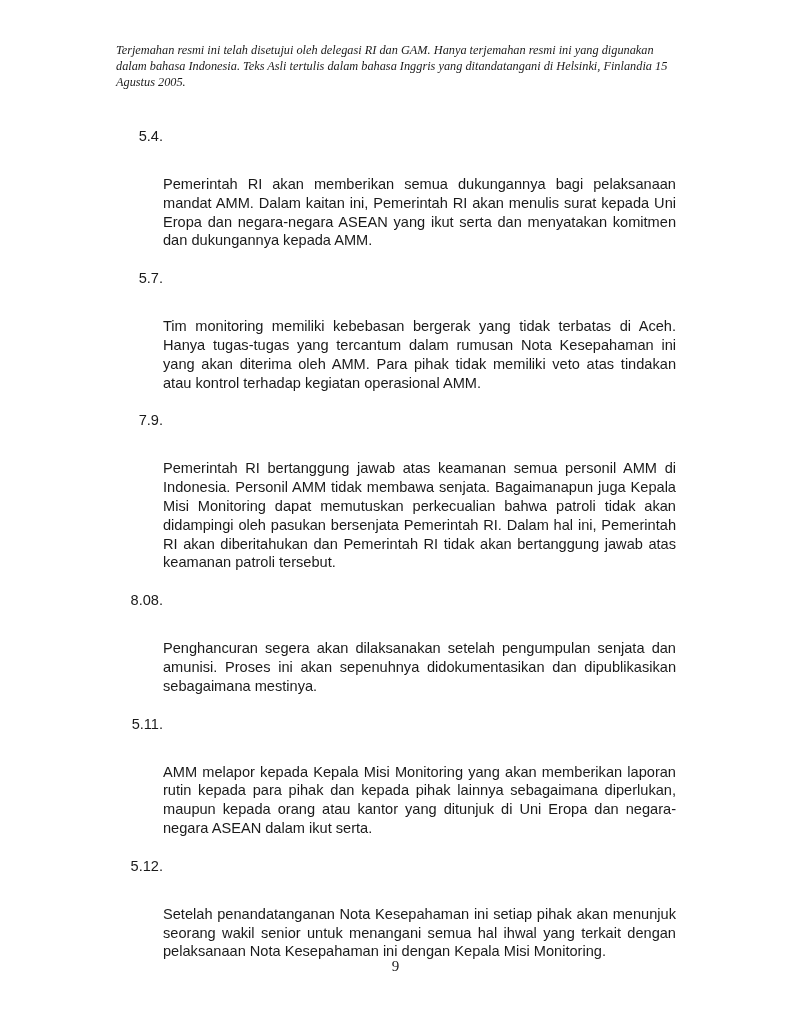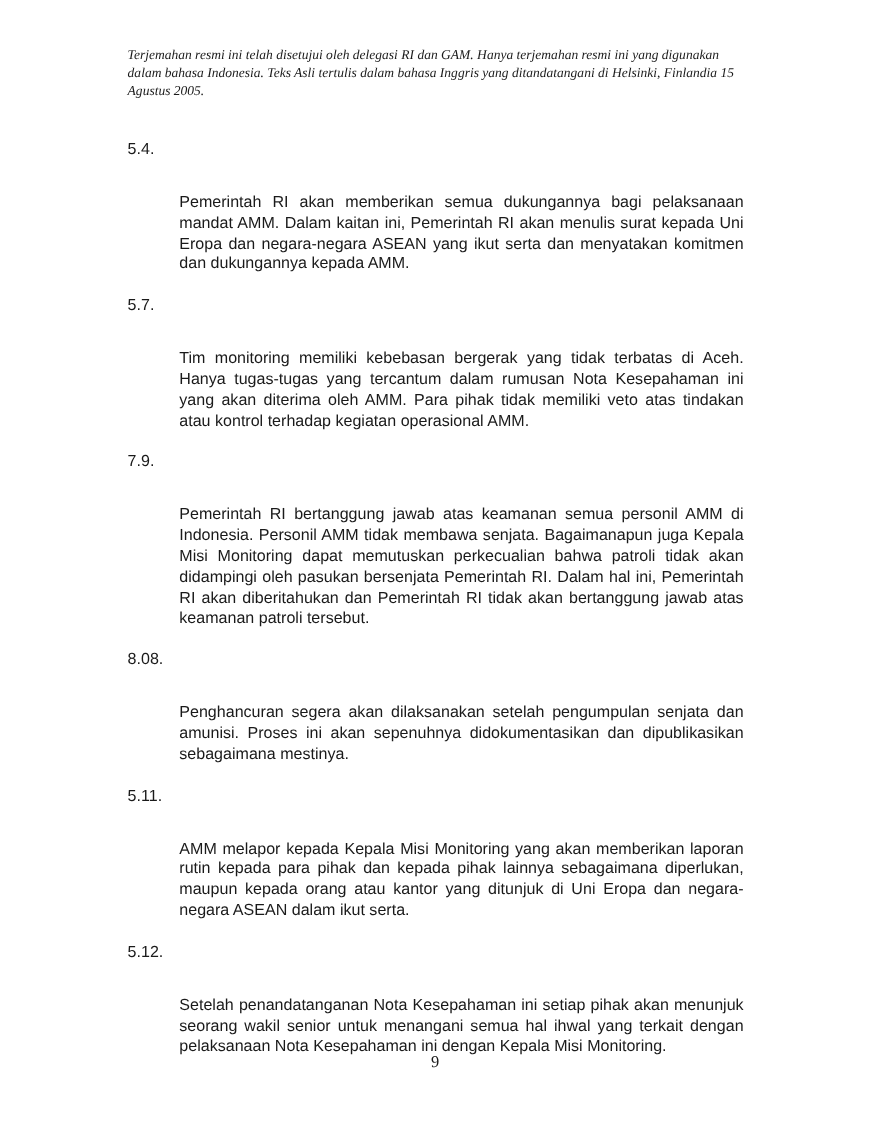--- a/index.html
+++ b/index.html
@@ -7,21 +7,21 @@
   .header {
     position: absolute; left: 116px; top: 42px; width: 560px;
     font-family: Liberation Serif, serif; font-style: italic;
     font-size: 12.3px; line-height: 16px;
   }
   .items {
     position: absolute; left: 116px; top: 127px; width: 560px;
     font-family: "Liberation Sans", sans-serif; font-size: 14.6px; line-height: 18.8px;
   }
   .item { display: flex; margin-bottom: 19px; }
-  .num { width: 47px; flex: 0 0 47px; }
+  .num { width: 47px; flex: 0 0 47px; text-align: right; }
   .text { flex: 1; text-align: justify; margin-top: 48px; }
   .page-num {
     position: absolute; left: 0; width: 791px; top: 958px; text-align: center;
     font-family: "Liberation Serif", serif; font-size: 15px;
   }
 </style>
 </head>
 <body>
 
 <div class="header">Terjemahan resmi  ini telah disetujui oleh delegasi RI dan GAM. Hanya terjemahan resmi ini yang digunakan dalam bahasa Indonesia. Teks Asli tertulis dalam bahasa Inggris yang ditandatangani di Helsinki, Finlandia 15 Agustus 2005.</div>

